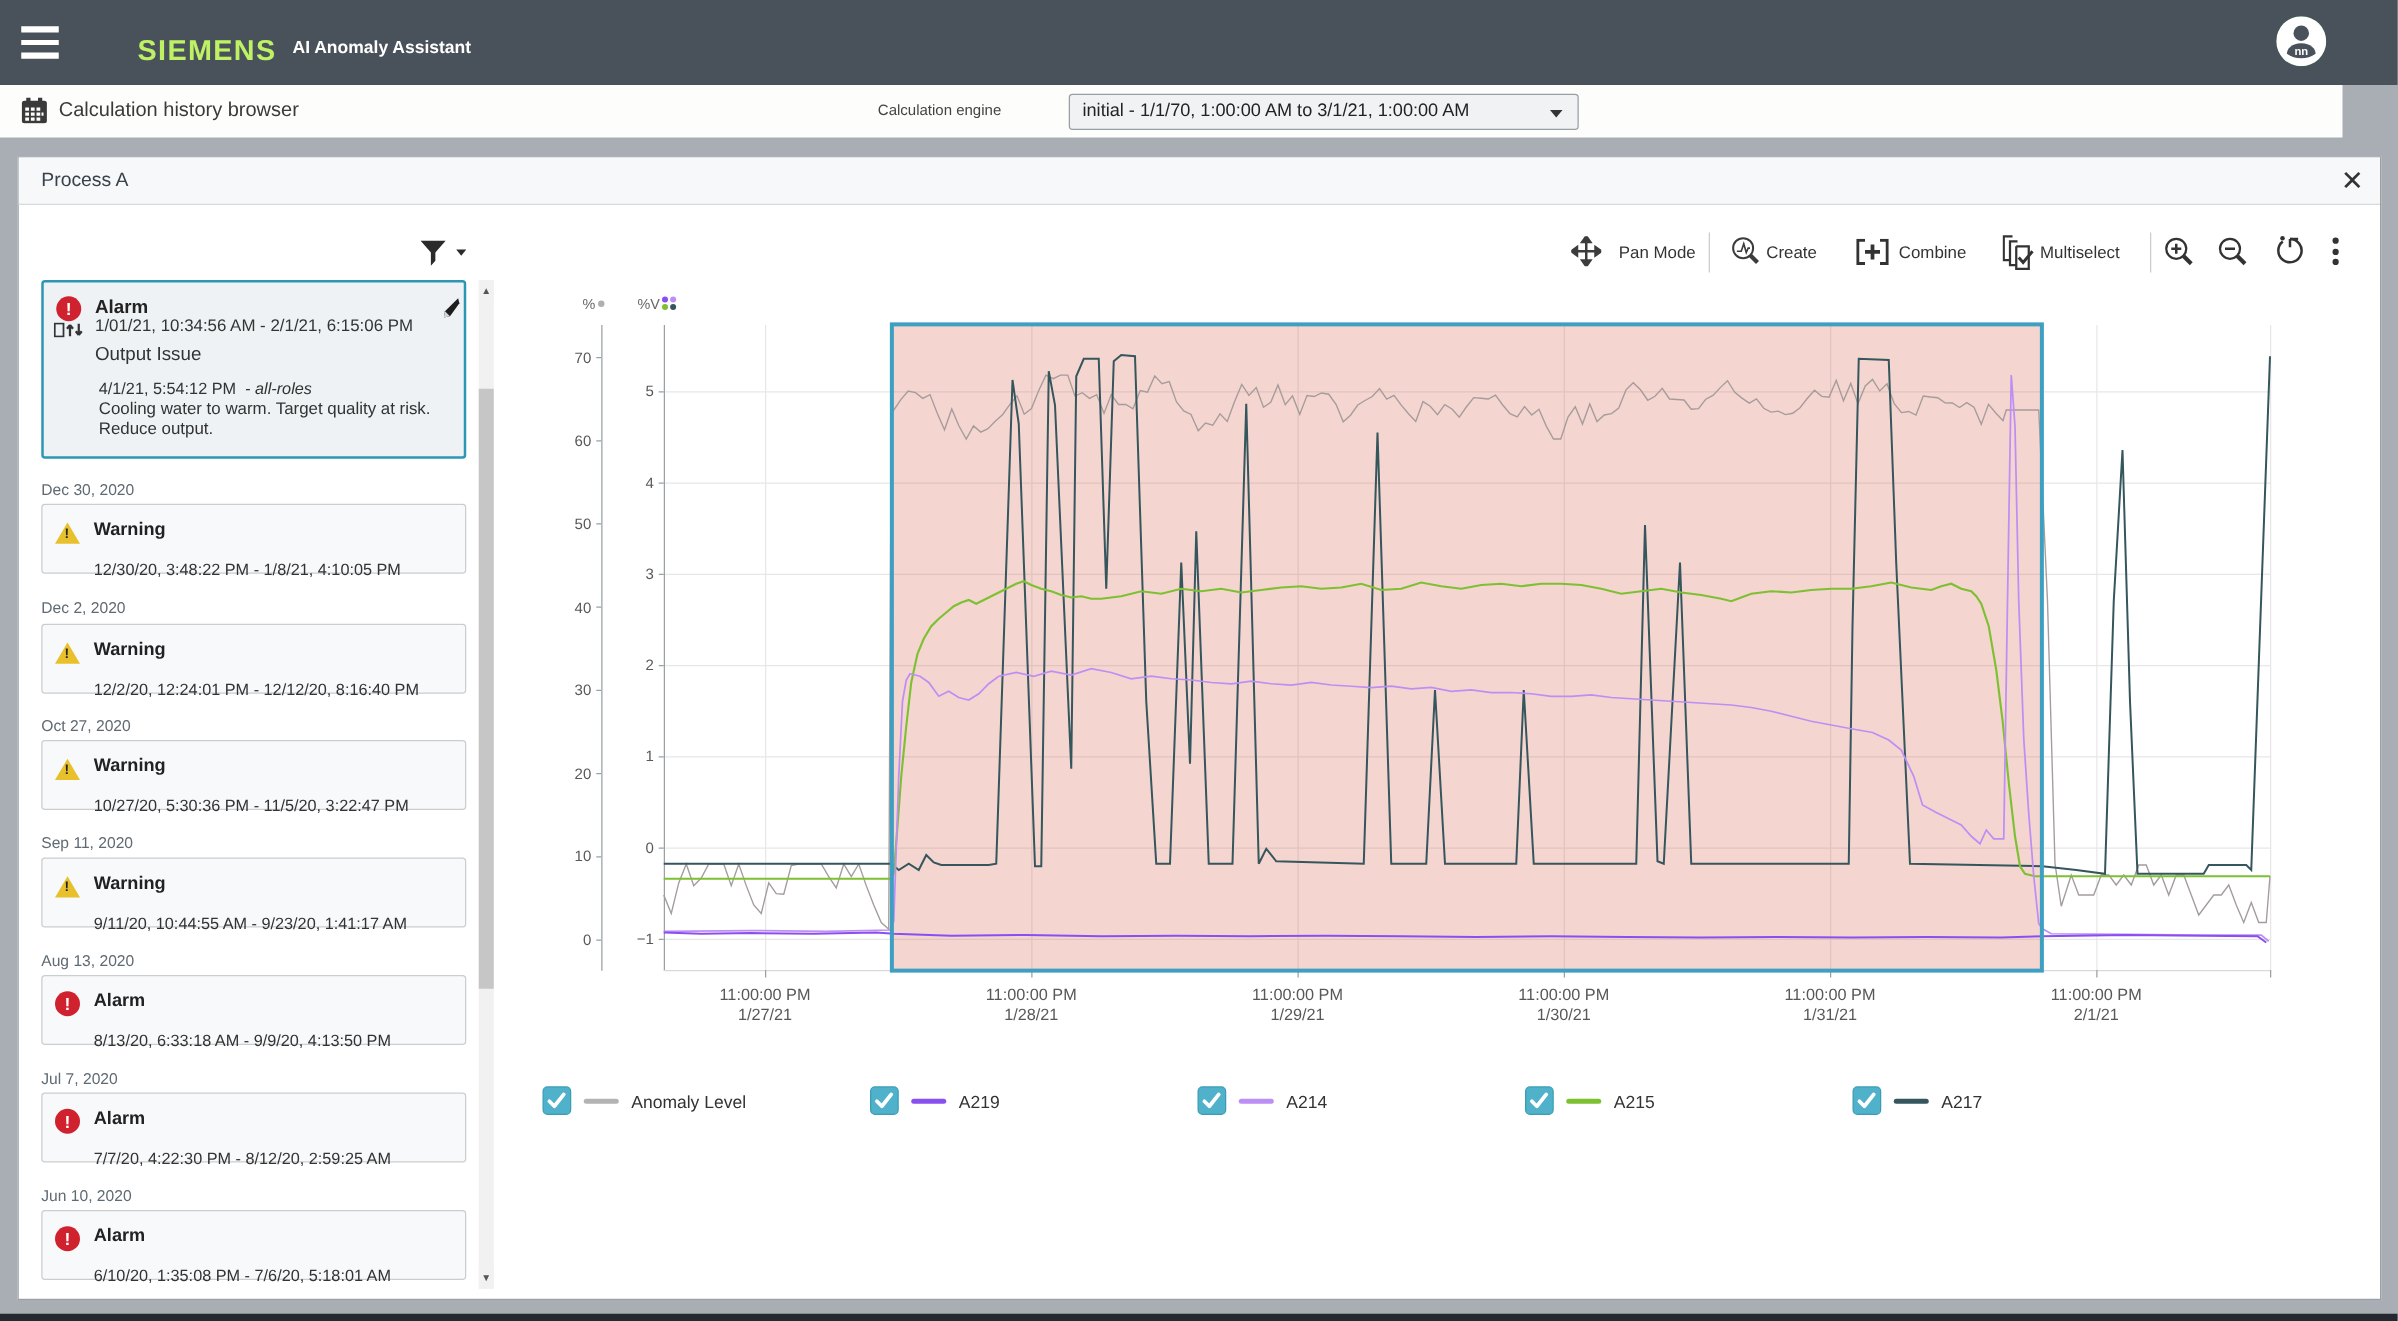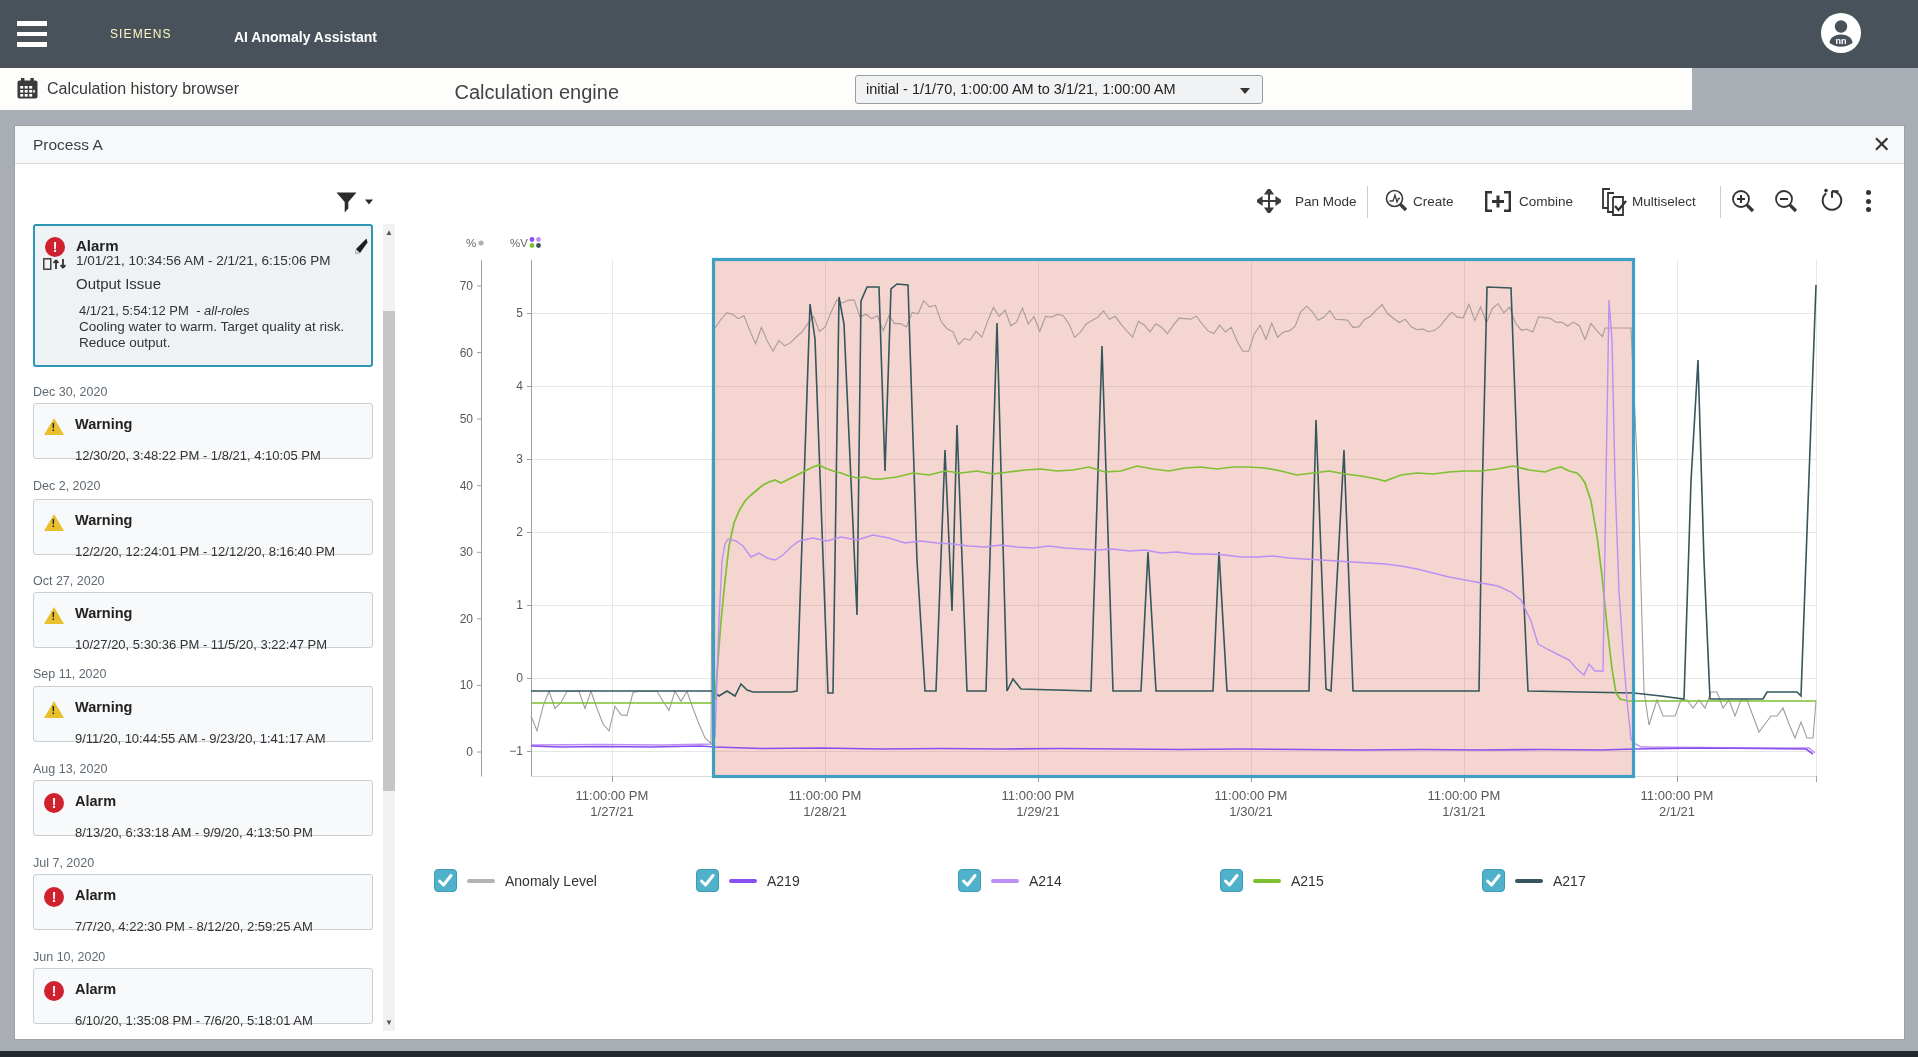--- a/index.html
+++ b/index.html
@@ -1,24 +1,24 @@
 <!DOCTYPE html>
 <html><head><meta charset="utf-8">
 <style>
 *{margin:0;padding:0;box-sizing:border-box}
 html,body{width:1918px;height:1057px;overflow:hidden;font-family:"Liberation Sans",sans-serif;background:#a8aeb4}
 #hdr{position:absolute;left:0;top:0;width:1918px;height:68px;background:#49525a}
 #hdr .ham{position:absolute;left:17px;top:21px;width:30px;height:26px}
 #hdr .ham div{position:absolute;left:0;width:30px;height:4.5px;background:#fff}
-#siemens{position:absolute;left:110px;top:27px;color:#fef9c3;font-size:12px;font-weight:normal;letter-spacing:1.1px}
+#siemens{position:absolute;left:110px;top:27px;color:#bef264;font-size:23px;font-weight:bold;letter-spacing:1.1px}
 #apptitle{position:absolute;left:234px;top:29px;color:#fff;font-size:14px;font-weight:bold}
 #avatar{position:absolute;left:1821px;top:13px;width:40px;height:40px;border-radius:50%;background:#15803d}
-#bar2{position:absolute;left:0;top:68px;width:1692px;height:42px;background:#fdfdfc}
+#bar2{position:absolute;left:0;top:68px;width:1874px;height:42px;background:#fdfdfc}
 #bar2 .t{position:absolute;left:47px;top:12px;font-size:16px;color:#3a3a3a}
-#celabel{position:absolute;right:1073px;top:13px;font-size:20px;color:#444;white-space:nowrap}
+#celabel{position:absolute;right:1073px;top:13px;font-size:12px;color:#444;white-space:nowrap}
 #cesel{position:absolute;left:855px;top:75px;width:408px;height:29px;background:#f1f2f3;border:1px solid #989fa4;border-radius:3px;font-size:14.5px;color:#222;line-height:27px;padding-left:10px}
 #cesel .arr{position:absolute;right:12px;top:12px;width:0;height:0;border-left:5px solid transparent;border-right:5px solid transparent;border-top:6px solid #333}
 #panel{position:absolute;left:14px;top:125px;width:1891px;height:915px;background:#fff;border:1px solid #9aa0a5}
 #phead{position:absolute;left:0;top:0;width:100%;height:38px;background:#f7f8f9;border-bottom:1px solid #d7dadc}
 #phead .t{position:absolute;left:18px;top:10px;font-size:15.5px;color:#37424c}
 #phead .x{position:absolute;right:13px;top:6px;font-size:22px;color:#333}
 .card{position:absolute;left:18px;width:340px;border-radius:3px}
 .card.sel{background:#eef2f4;border:2px solid #2d96b5}
 .card.norm{background:#f7f9fa;border:1px solid #c9ced2;height:56px}
 .dlabel{position:absolute;left:18px;font-size:12.5px;color:#5f6a72}

